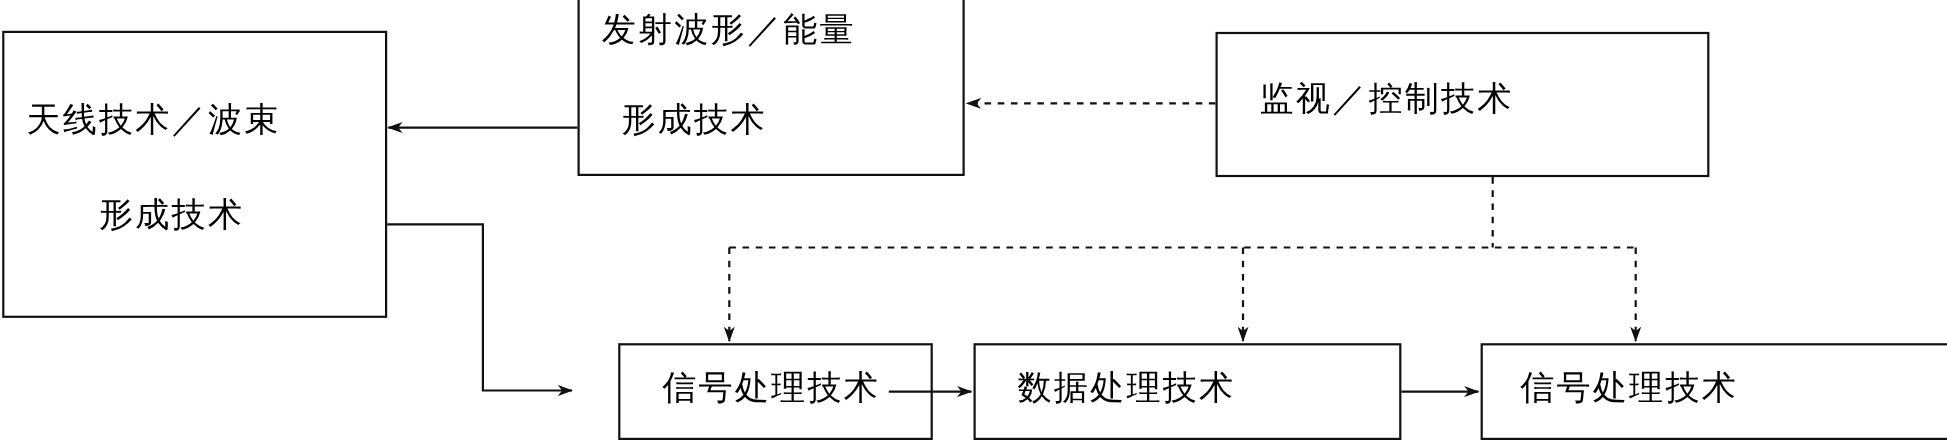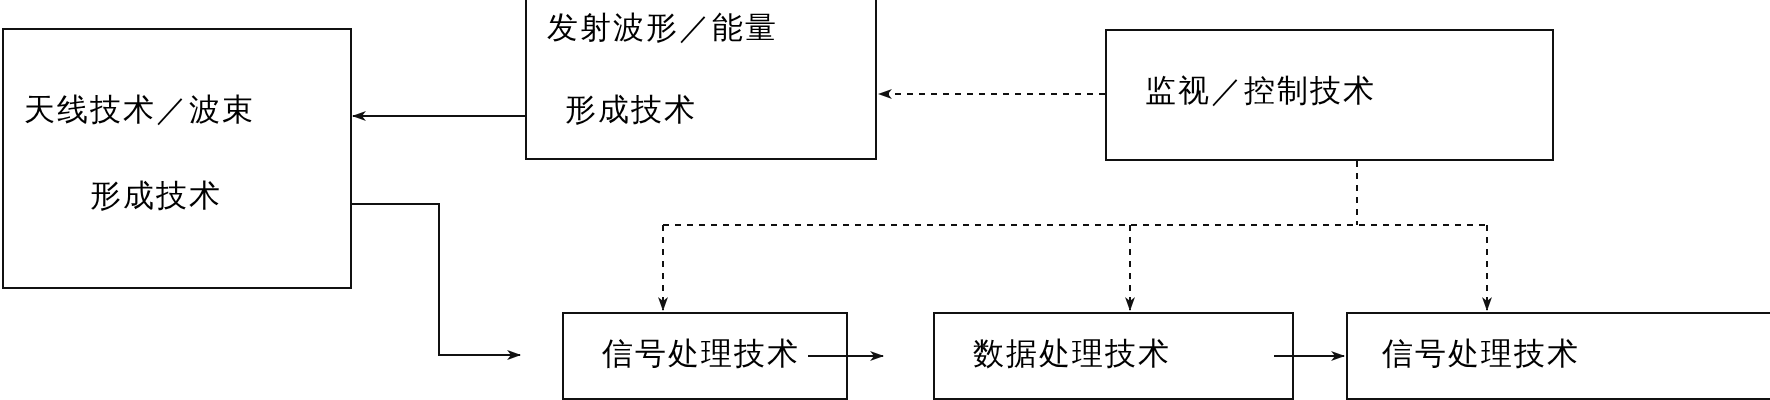--- a/index.html
+++ b/index.html
@@ -23,21 +23,21 @@
 </div>
 
 <div class="box" style="left:1105px; top:29px; width:449px; height:132px;">
   <span class="label" style="left:38px; top:44px;">监视／控制技术</span>
 </div>
 
 <div class="box" style="left:522px; top:312px; width:286px; height:88px;margin-left:40px;">
   <span class="label" style="left:38px; top:24px;">信号处理技术</span>
 </div>
 
-<div class="box" style="left:933px; top:312px; width:361px; height:88px;">
+<div class="box" style="left:885px; top:312px; width:389px; height:88px;">
   <span class="label" style="left:38px; top:24px;">数据处理技术</span>
 </div>
 
 <div class="box" style="left:1346px; top:312px; width:430px; height:88px;">
   <span class="label" style="left:34px; top:24px;">信号处理技术</span>
 </div>
 
 <svg id="wires" width="1770" height="400">
   <defs>
     <marker id="arr" viewBox="0 0 14 10" refX="13" refY="5" markerWidth="14" markerHeight="10" markerUnits="userSpaceOnUse" orient="auto">

